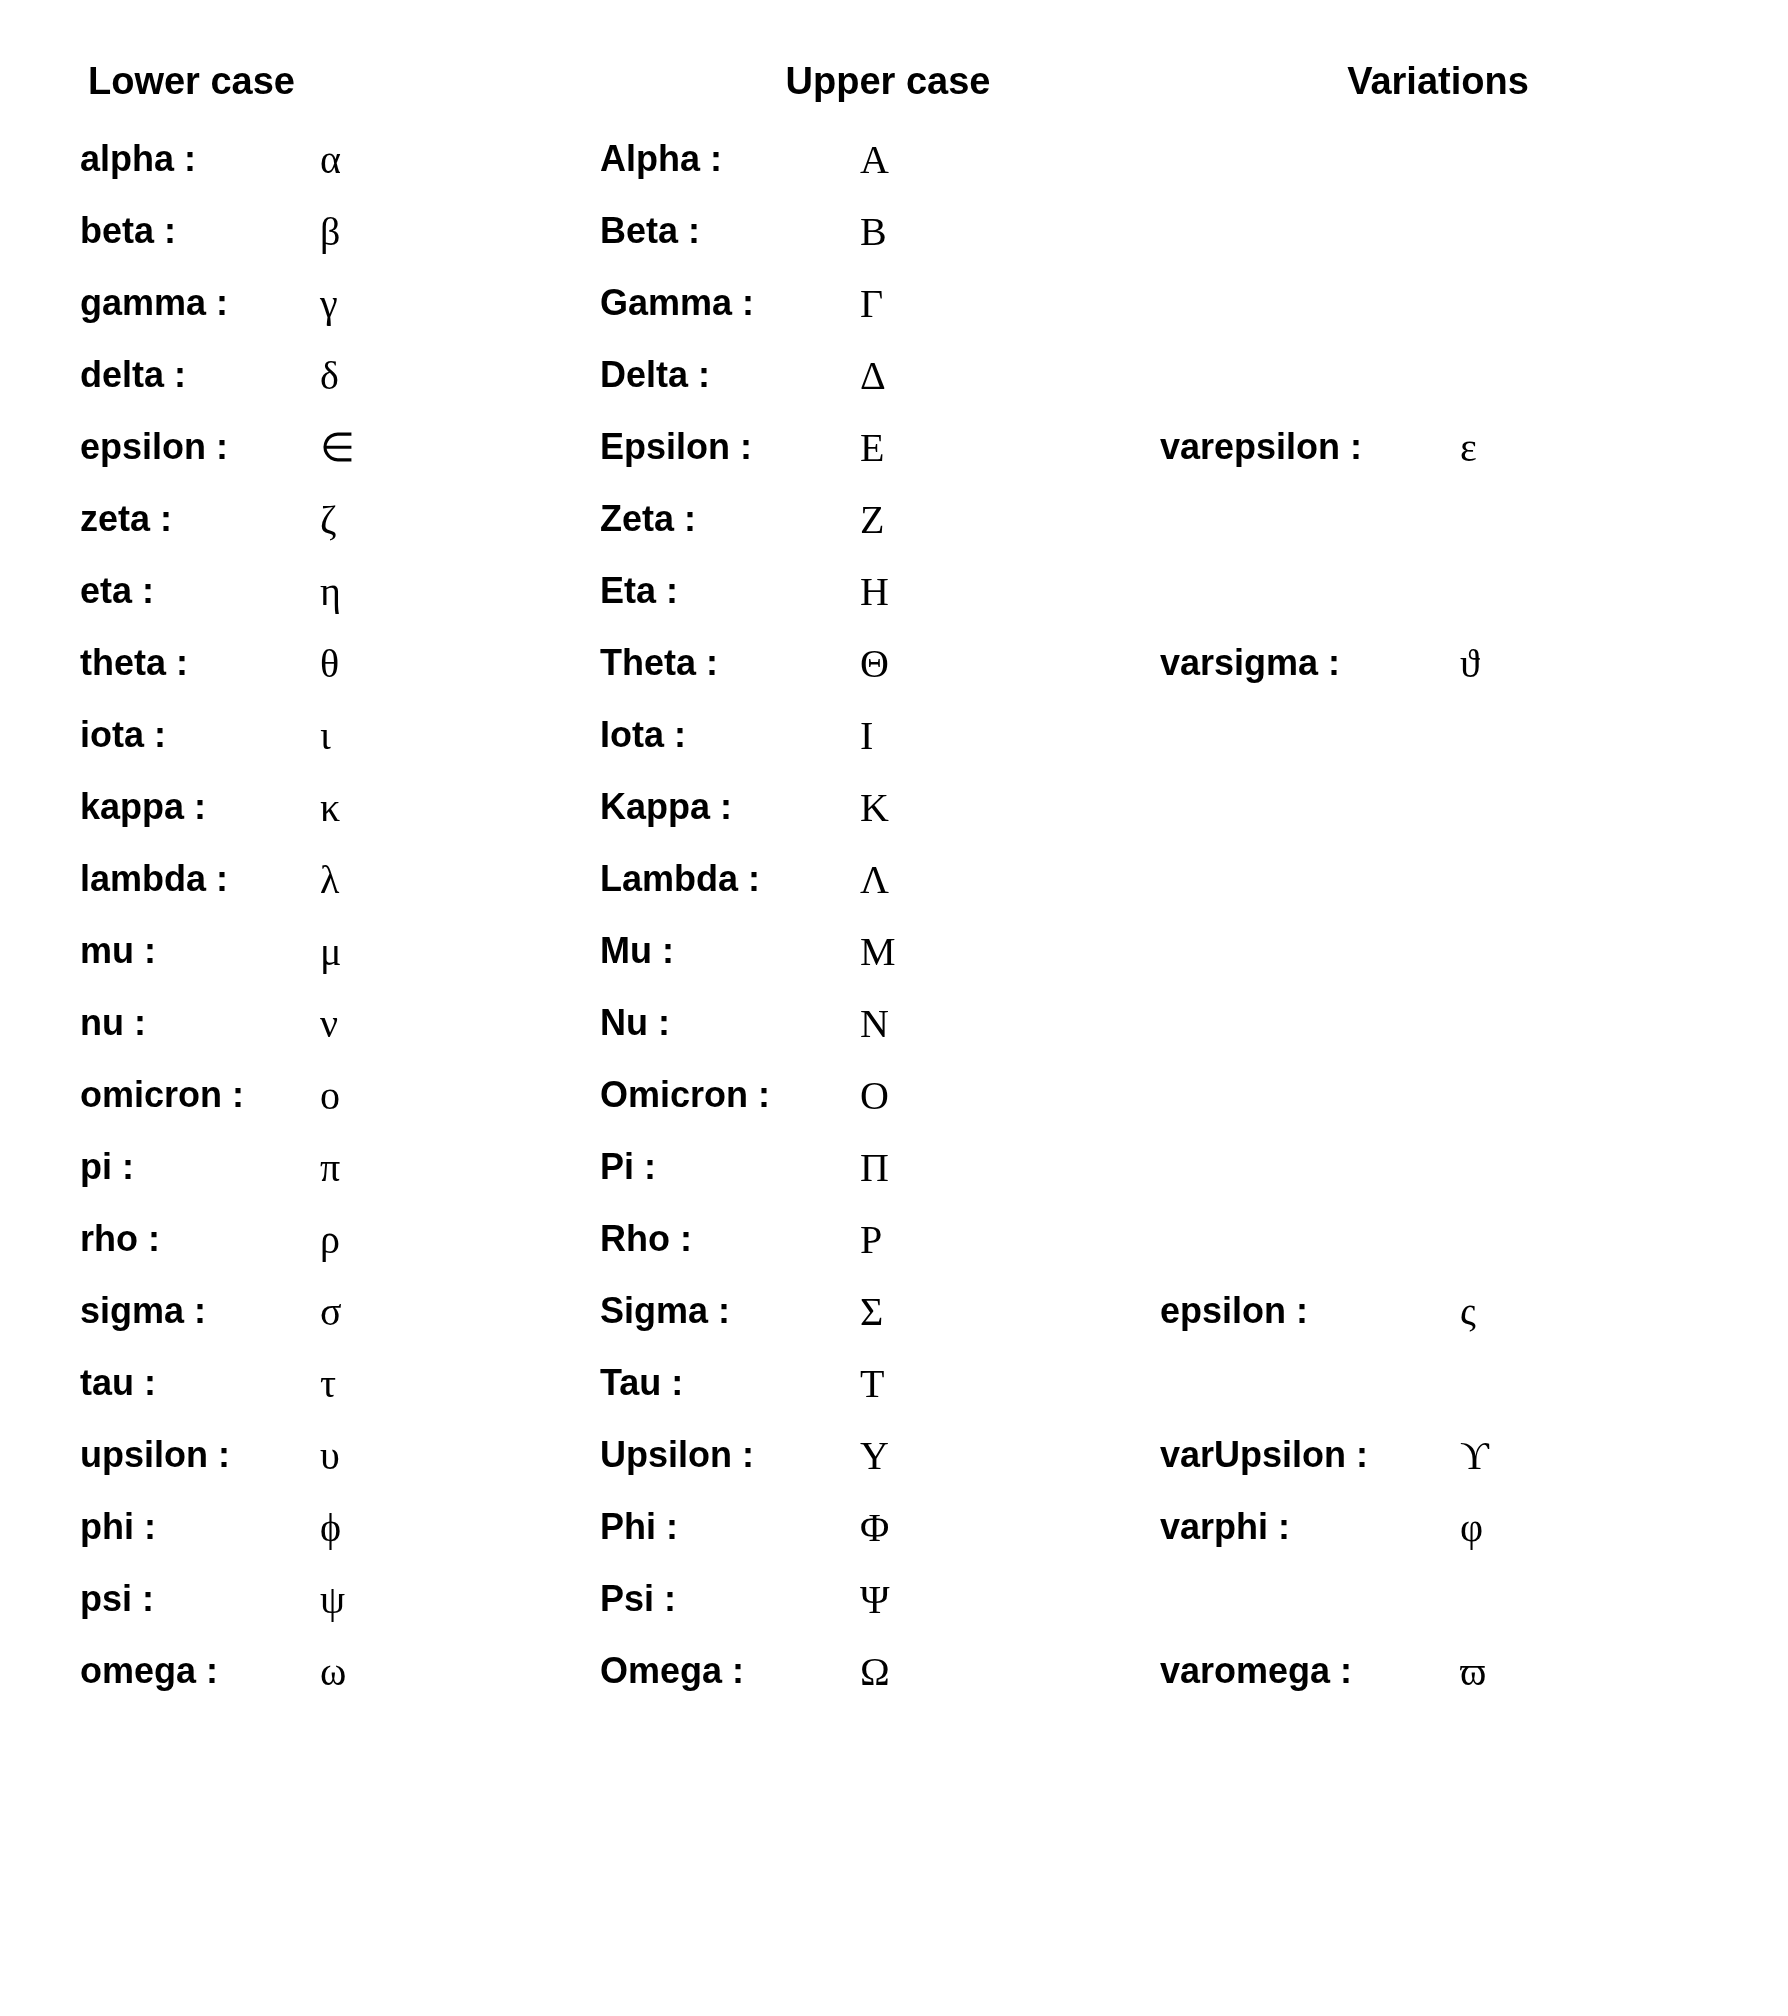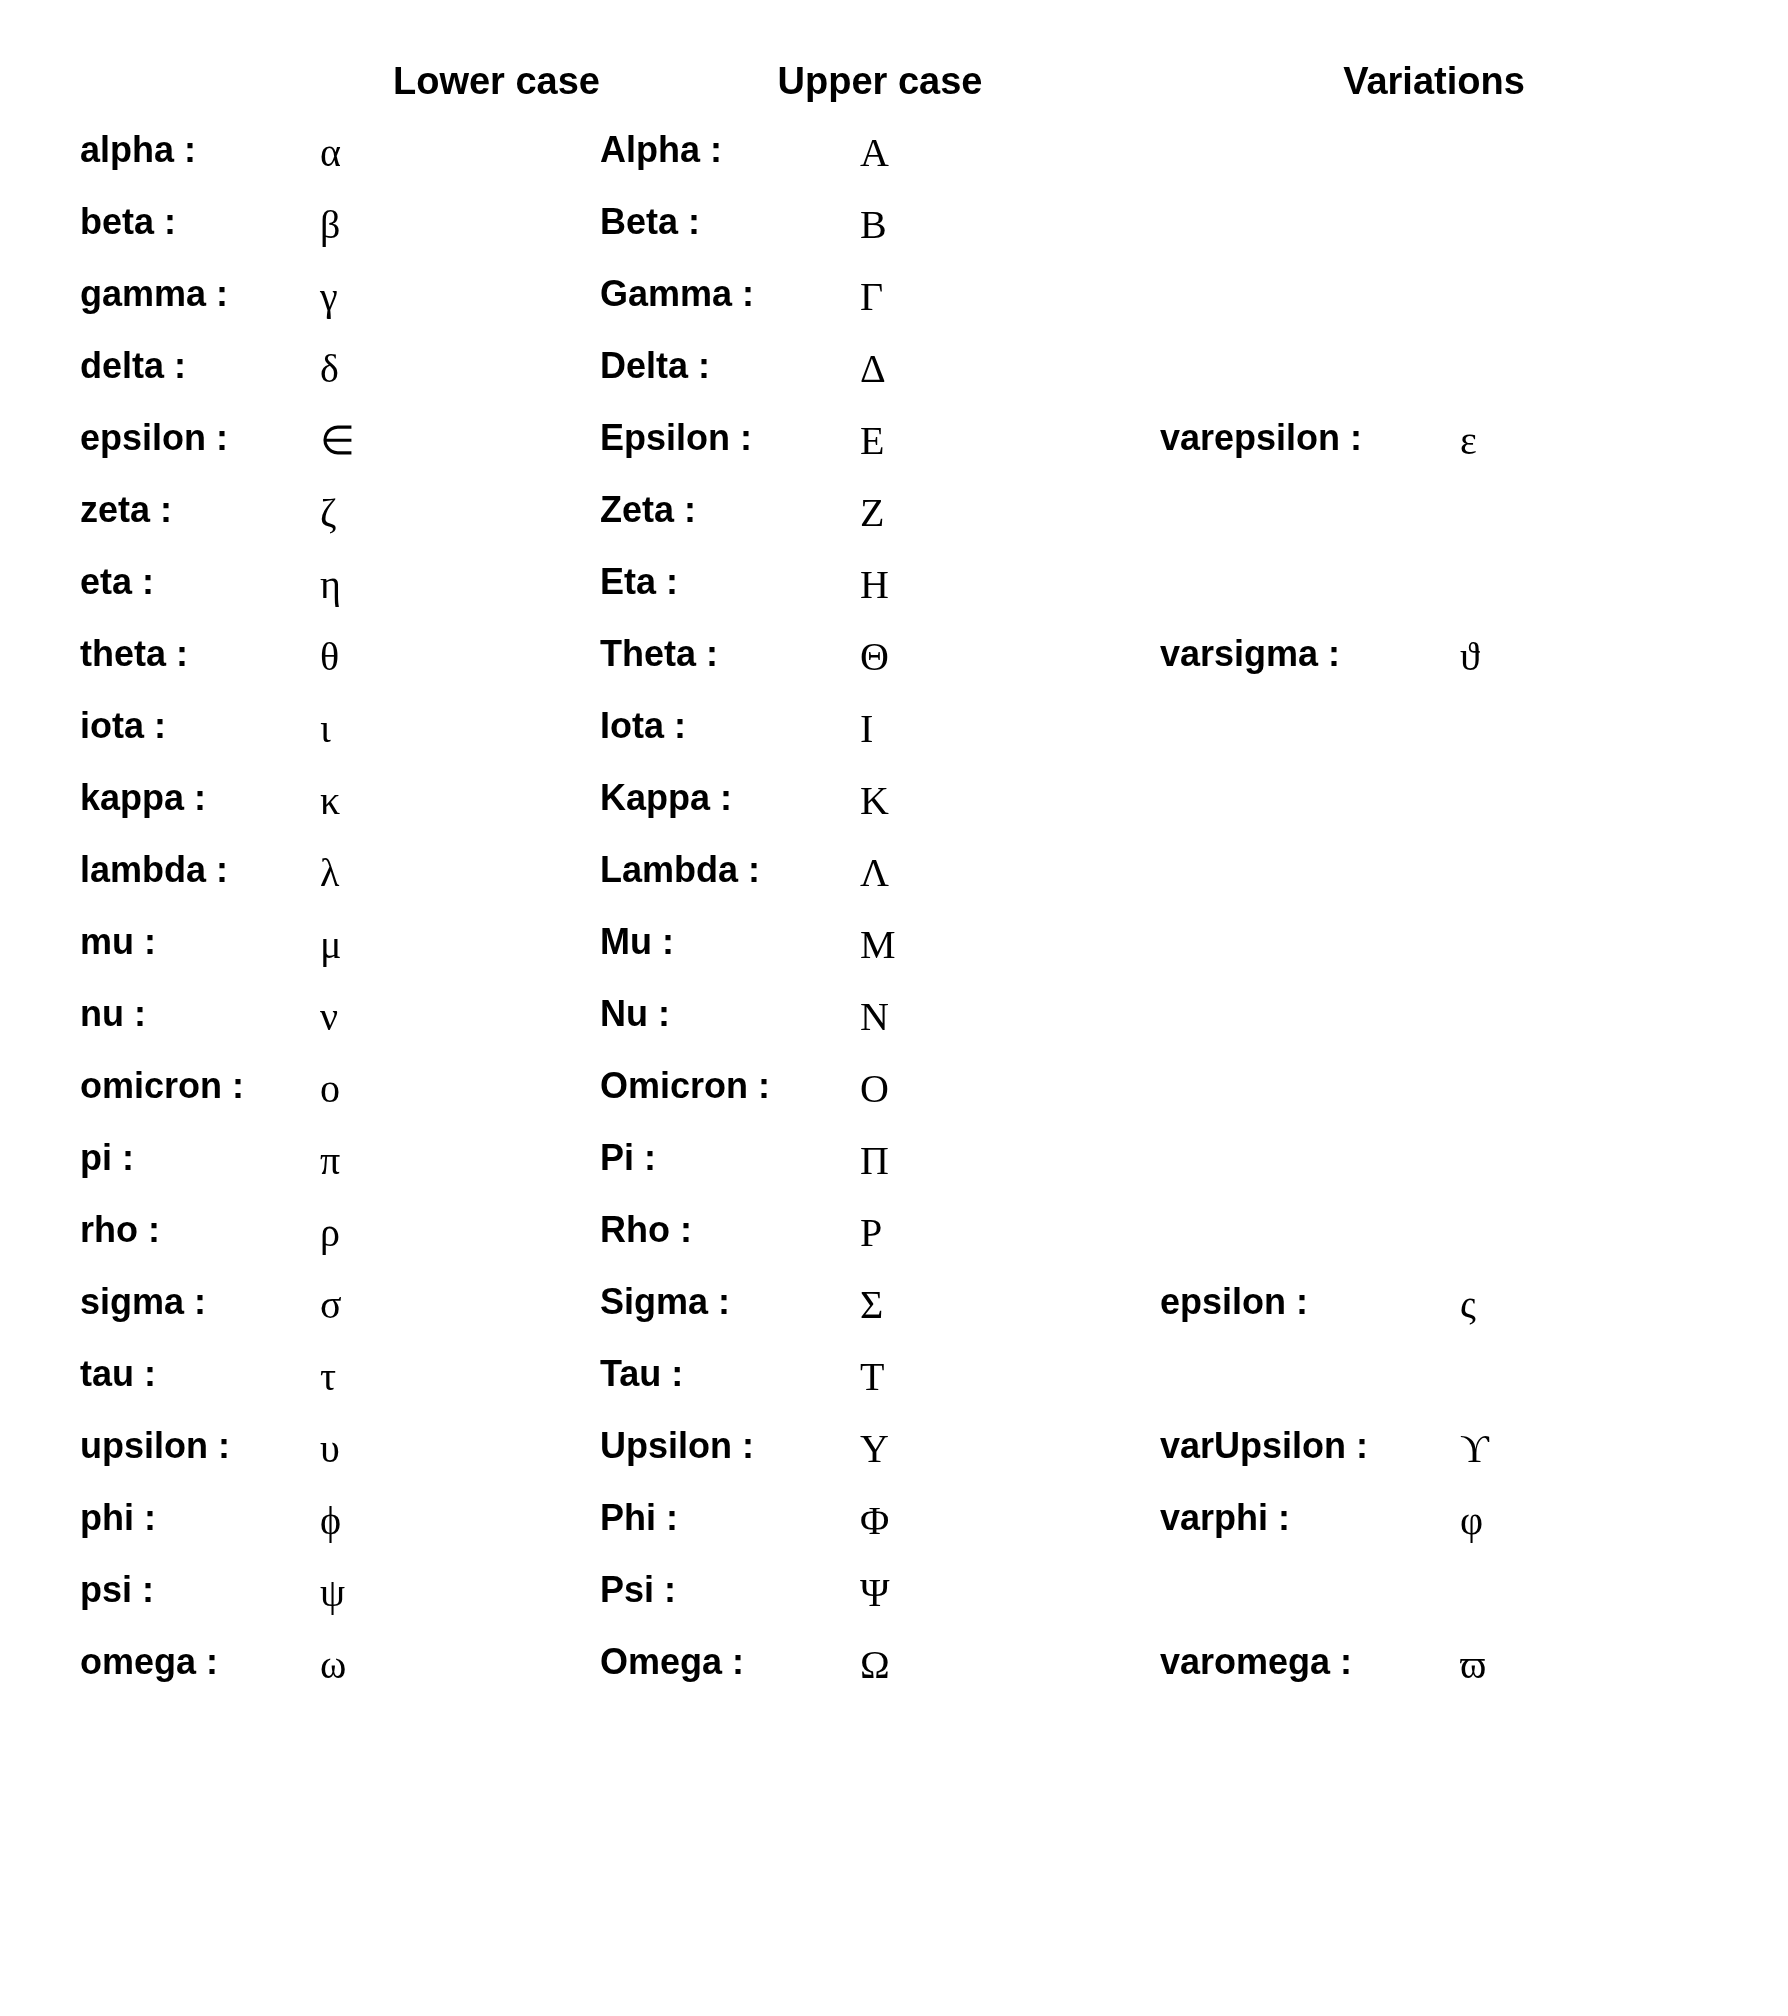--- a/index.html
+++ b/index.html
@@ -18,41 +18,42 @@
 
     .col-header {
       font-family: Arial, Helvetica, sans-serif;
       font-weight: bold;
       font-size: 38px;
       color: #000;
     }
 
     .col-lower-header {
       width: 520px;
-      text-align: right;
+      text-align: left;
+      margin-left: 8px;
     }
 
     .col-upper-header {
       width: 560px;
       text-align: center;
     }
 
     .col-variations-header {
       flex: 1;
       text-align: center;
     }
 
     .greek-table {
       width: 100%;
     }
 
     .greek-row {
       display: flex;
       flex-direction: row;
-      align-items: flex-start;
+      align-items: center;
       padding: 6px 0;
       min-height: 72px;
     }
 
     .lower-name {
       width: 220px;
       font-family: Arial, Helvetica, sans-serif;
       font-weight: bold;
       font-size: 36px;
       color: #000;

